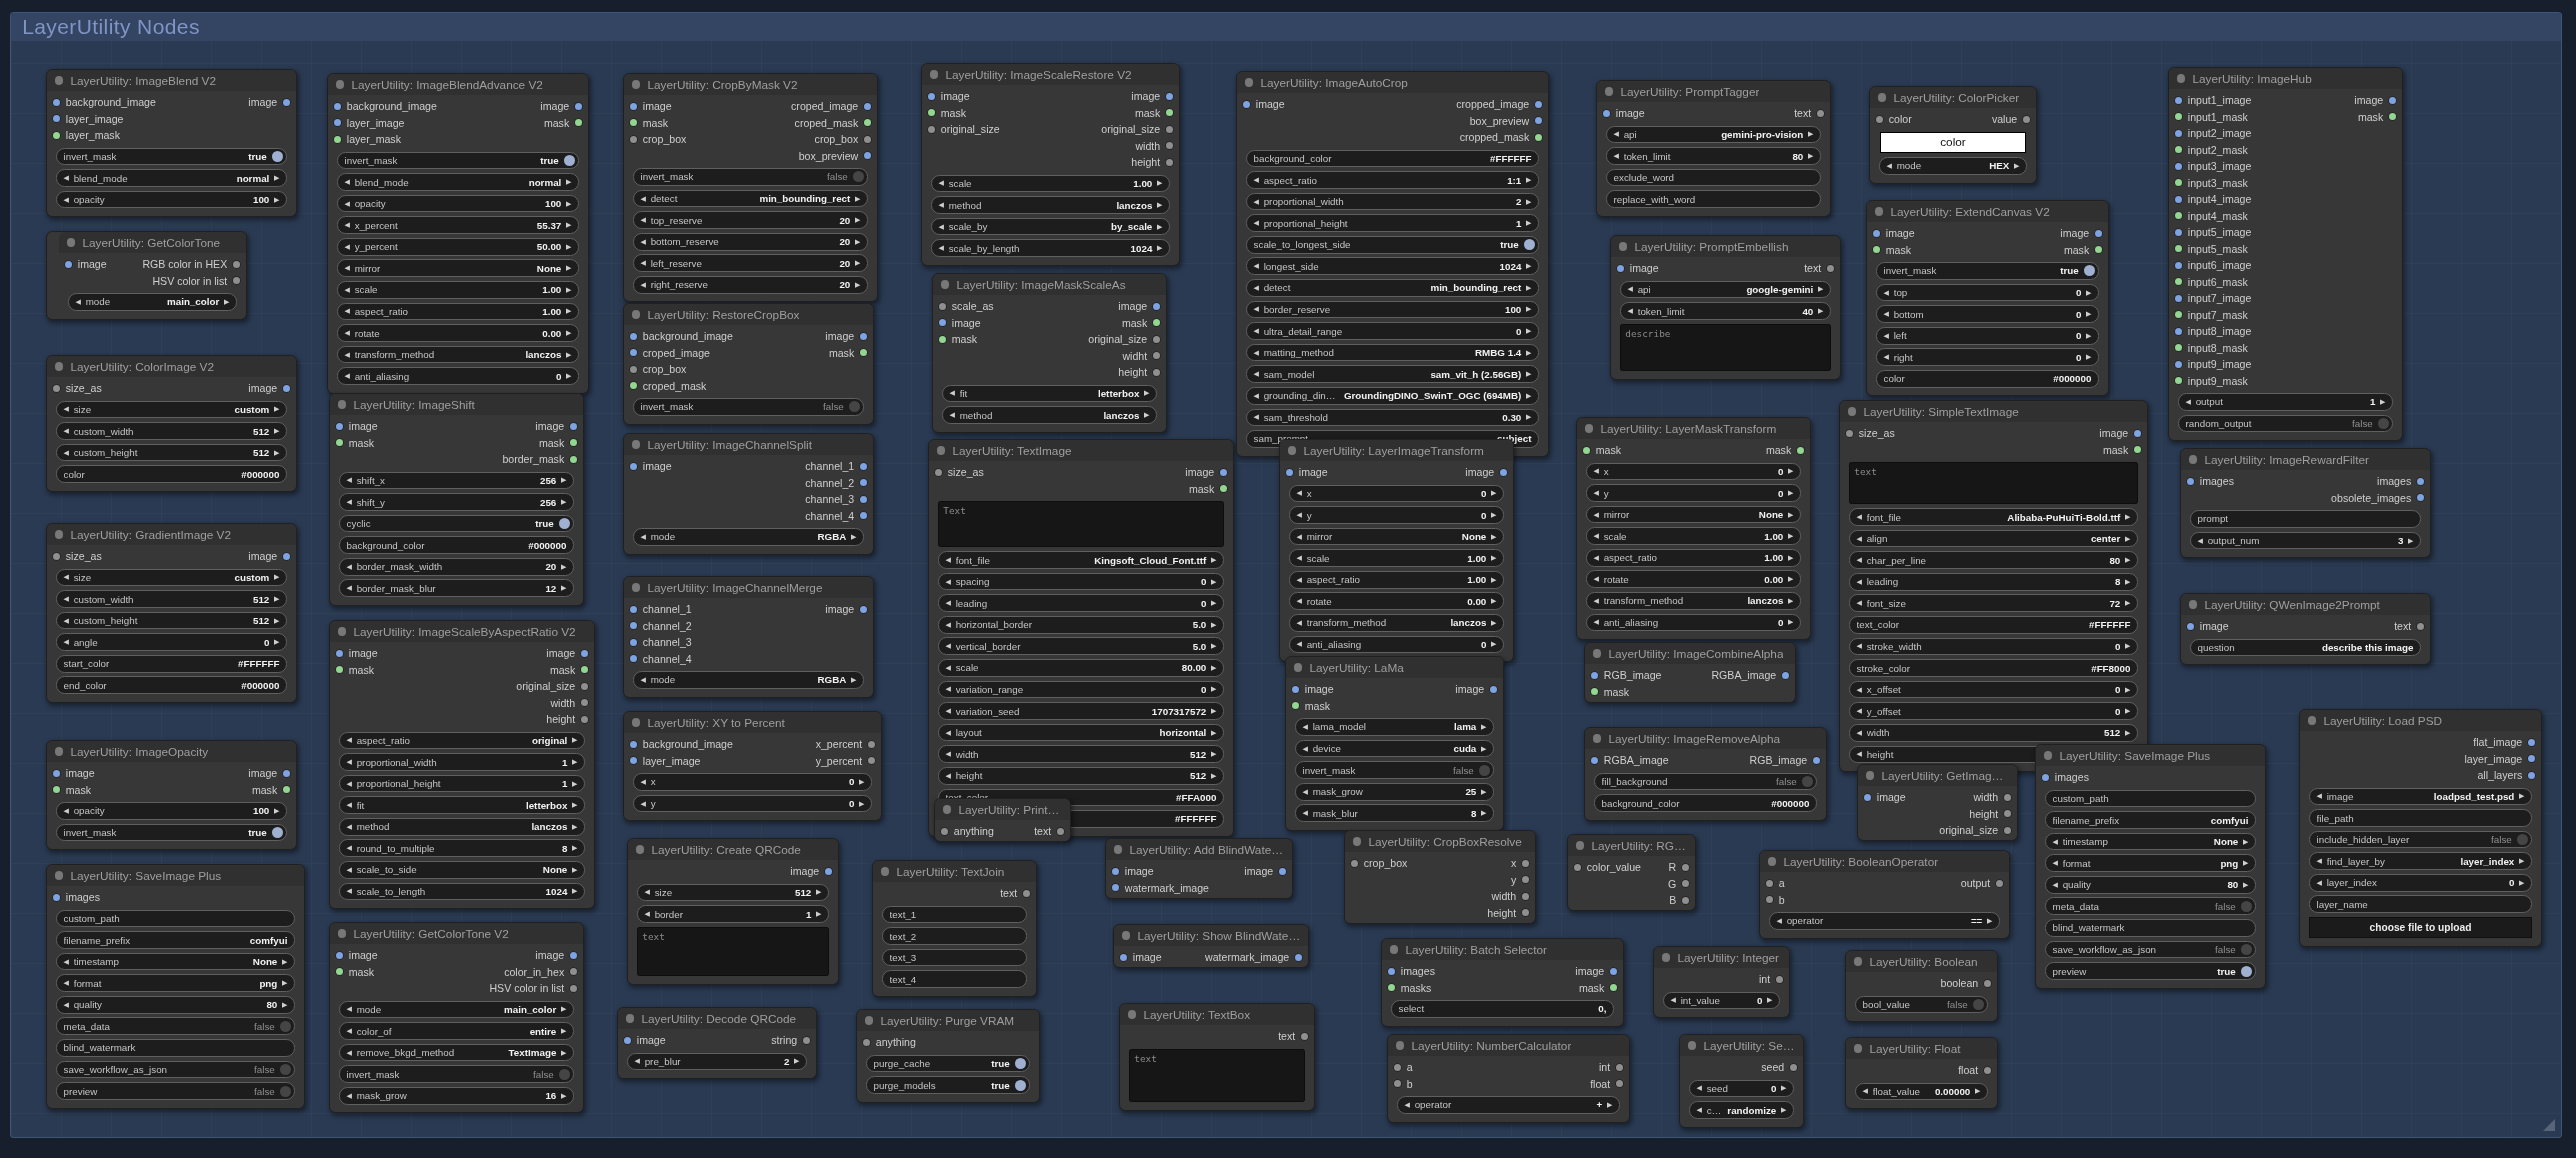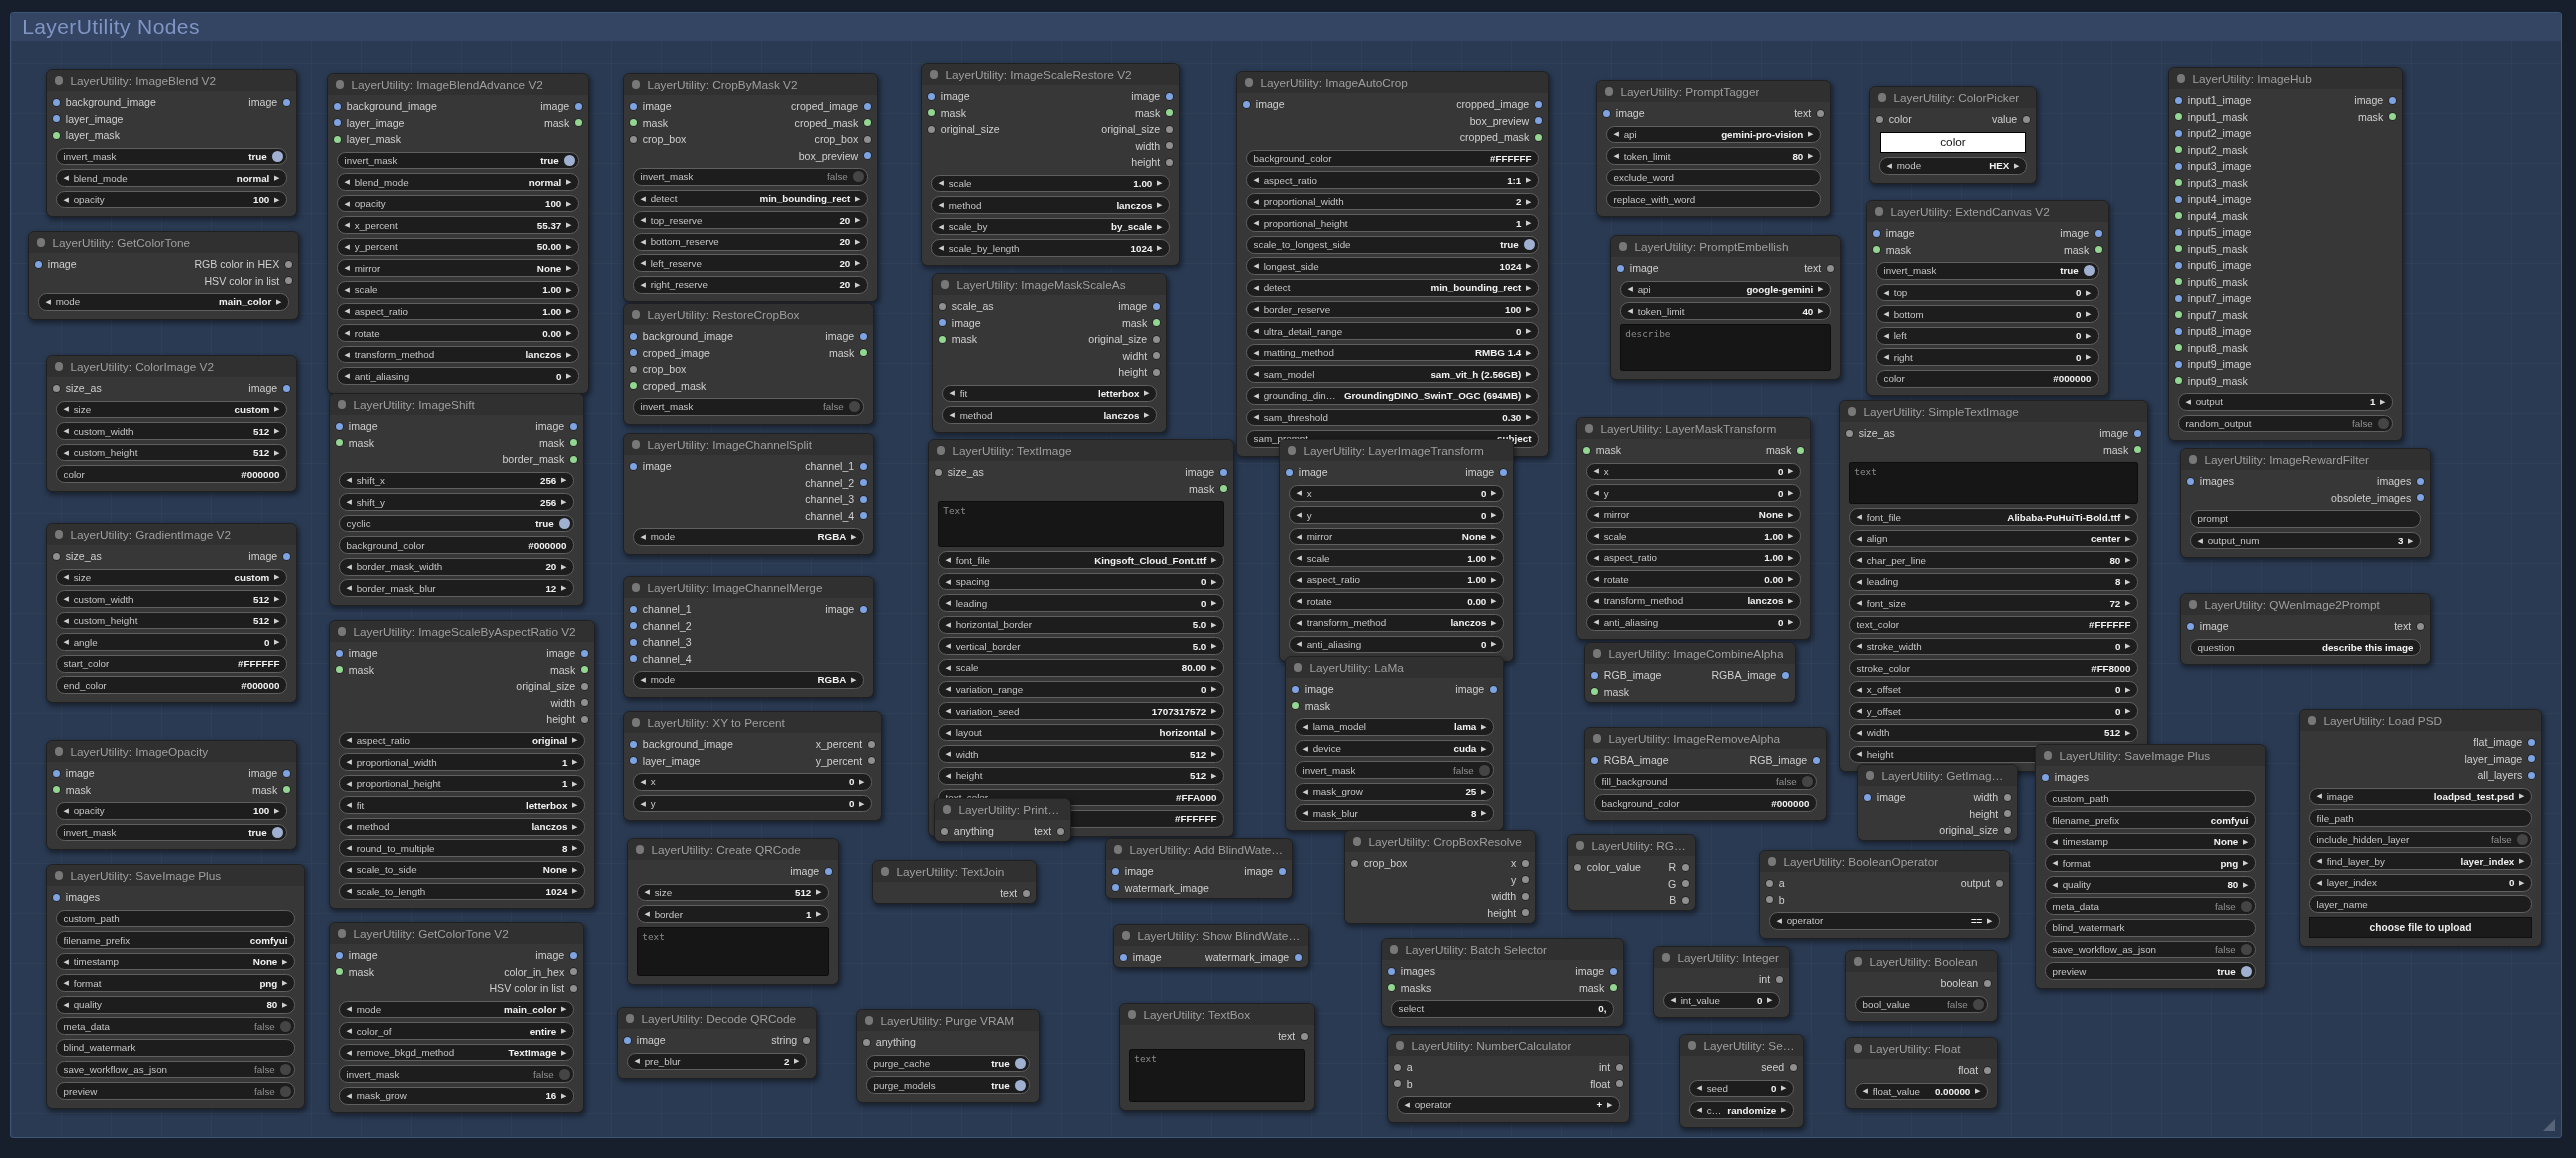--- a/index.html
+++ b/index.html
@@ -83,21 +83,21 @@
           <span class="warrow">▶</span>
         </div>
         <div class="widget combo">
           <span class="warrow">◀</span>
           <span class="w-label">opacity</span>
           <span class="w-value">100</span>
           <span class="warrow">▶</span>
         </div>
       </div>
     </div>
-    <div class="node" style="left: 28px; top: 231px; width: 271px;">
+    <div class="node" style="left: 46px; top: 231px; width: 201px; padding-left: 12px;">
       <div class="node-title">
         <span class="collapse-dot"></span>
         <span class="title-text">LayerUtility: GetColorTone</span>
       </div>
       <div class="ports">
         <div class="pcol in">
           <div class="port">
             <span class="pdot" style="background: rgb(125, 163, 226);"></span>
             <span class="plabel">image</span>
           </div>
@@ -1198,20 +1198,38 @@
       </div>
       <div class="ports">
         <div class="pcol in"></div>
         <div class="pcol out">
           <div class="port">
             <span class="pdot" style="background: rgb(143, 143, 143);"></span>
             <span class="plabel">text</span>
           </div>
         </div>
       </div>
+      <div class="widgets">
+        <div class="widget field">
+          <span class="w-label">text_1</span>
+          <span class="w-value"></span>
+        </div>
+        <div class="widget field">
+          <span class="w-label">text_2</span>
+          <span class="w-value"></span>
+        </div>
+        <div class="widget field">
+          <span class="w-label">text_3</span>
+          <span class="w-value"></span>
+        </div>
+        <div class="widget field">
+          <span class="w-label">text_4</span>
+          <span class="w-value"></span>
+        </div>
+      </div>
     </div>
     <div class="node" style="left: 856px; top: 1009px; width: 184px;">
       <div class="node-title">
         <span class="collapse-dot"></span>
         <span class="title-text">LayerUtility: Purge VRAM</span>
       </div>
       <div class="ports">
         <div class="pcol in">
           <div class="port">
             <span class="pdot" style="background: rgb(143, 143, 143);"></span>

